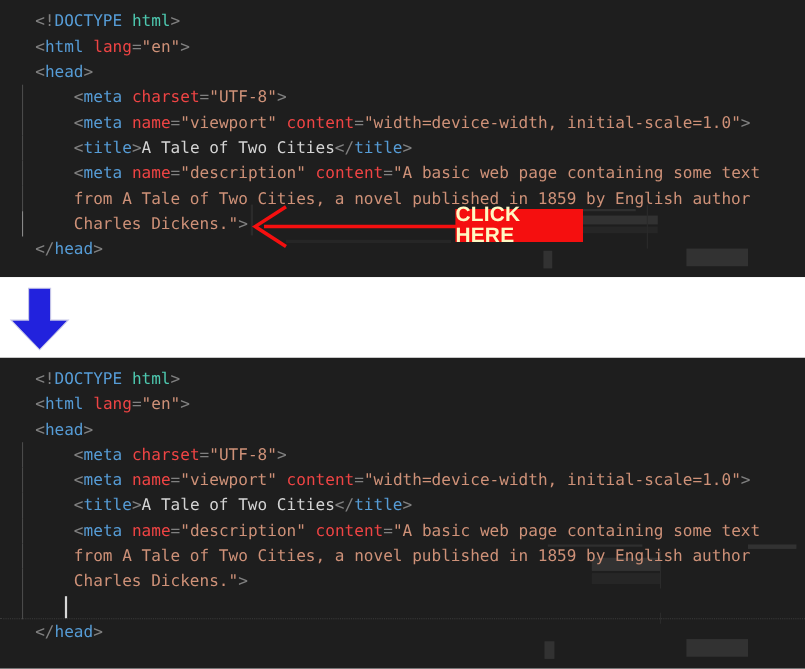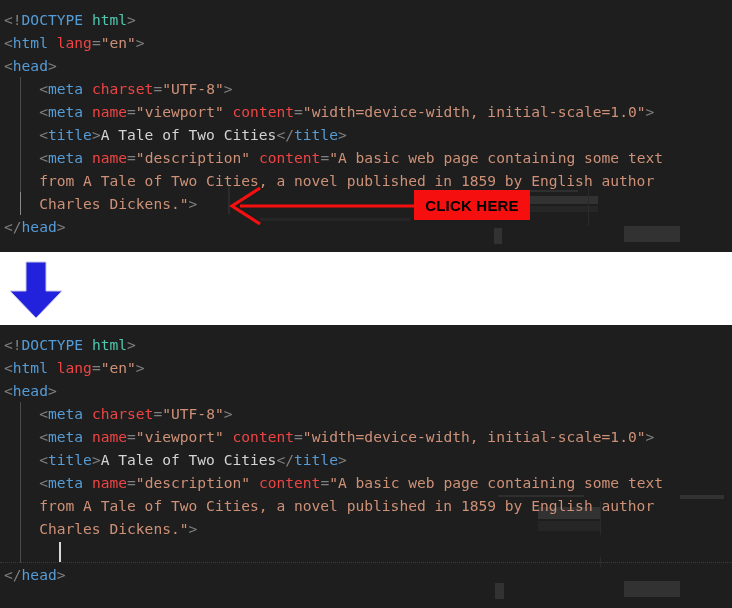--- a/index.html
+++ b/index.html
@@ -35,21 +35,21 @@
     padding: 8px 0 0 0;
   }
 
   .line {
     position: relative;
     height: 23px;
     line-height: 23px;
     font-size: 14.6px;
     letter-spacing: 0px;
     white-space: pre;
-    padding-left: 4px;
+    padding-left: 32px;
     color: #d4d4d4;
     z-index: 4;
   }
 
   
   .guide::before {
     content: "";
     position: absolute;
     left: 20px;
     top: 0;
@@ -93,24 +93,24 @@
     top: 190px;
     width: 116px;
     height: 30px;
     background: #f50f0f;
     z-index: 9;
     display: flex;
     align-items: center;
     justify-content: center;
   }
   #click-badge span {
-    color: #000000;
+    color: #fef9c3;
     font-family: "Liberation Sans", sans-serif;
     font-weight: bold;
-    font-size: 15px;
+    font-size: 19px;
     letter-spacing: 0.2px;
     line-height: 1;
   }
   #red-arrow {
     position: absolute;
     left: 226px;
     top: 186px;
     width: 192px;
     height: 40px;
     z-index: 8;

